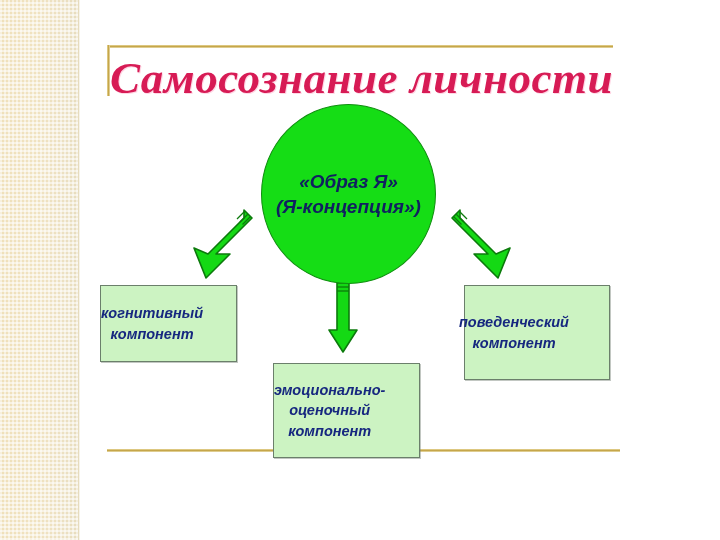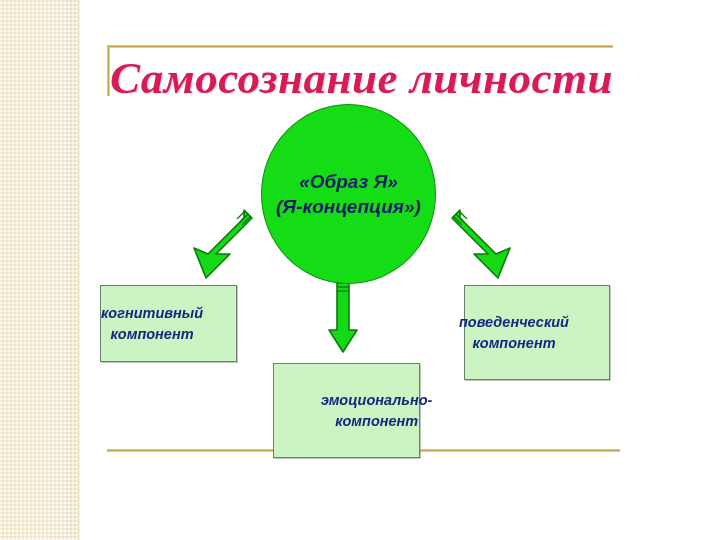--- a/index.html
+++ b/index.html
@@ -117,21 +117,21 @@
     font-family: "Liberation Sans", sans-serif;
     font-style: italic;
     font-weight: bold;
     font-size: 14.5px;
     line-height: 1.42;
     color: #16277f;
     white-space: nowrap;
   }
   #box-cognitive { left: 100px; top: 285px; width: 137px; height: 77px; }
   #box-behavioral { left: 464px; top: 285px; width: 146px; height: 95px; }
-  #box-emotional  { left: 273px; top: 363px; width: 147px; height: 95px; padding-left: 47px; }
+  #box-emotional  { left: 273px; top: 363px; width: 147px; height: 95px; }
 
   #box-behavioral .label {
     
     margin-left: -6px;
   }
 
   
   .arrow-svg {
     position: absolute;
     overflow: visible;
@@ -191,20 +191,21 @@
   <div class="box" id="box-cognitive">
     <div class="label">
       <div>когнитивный</div>
       <div>компонент</div>
     </div>
   </div>
 
   <div class="box" id="box-emotional">
     <div class="label">
       <div>эмоционально-</div>
+      <div>оценочный</div>
       <div>компонент</div>
     </div>
   </div>
 
   <div class="box" id="box-behavioral">
     <div class="label">
       <div>поведенческий</div>
       <div>компонент</div>
     </div>
   </div>

